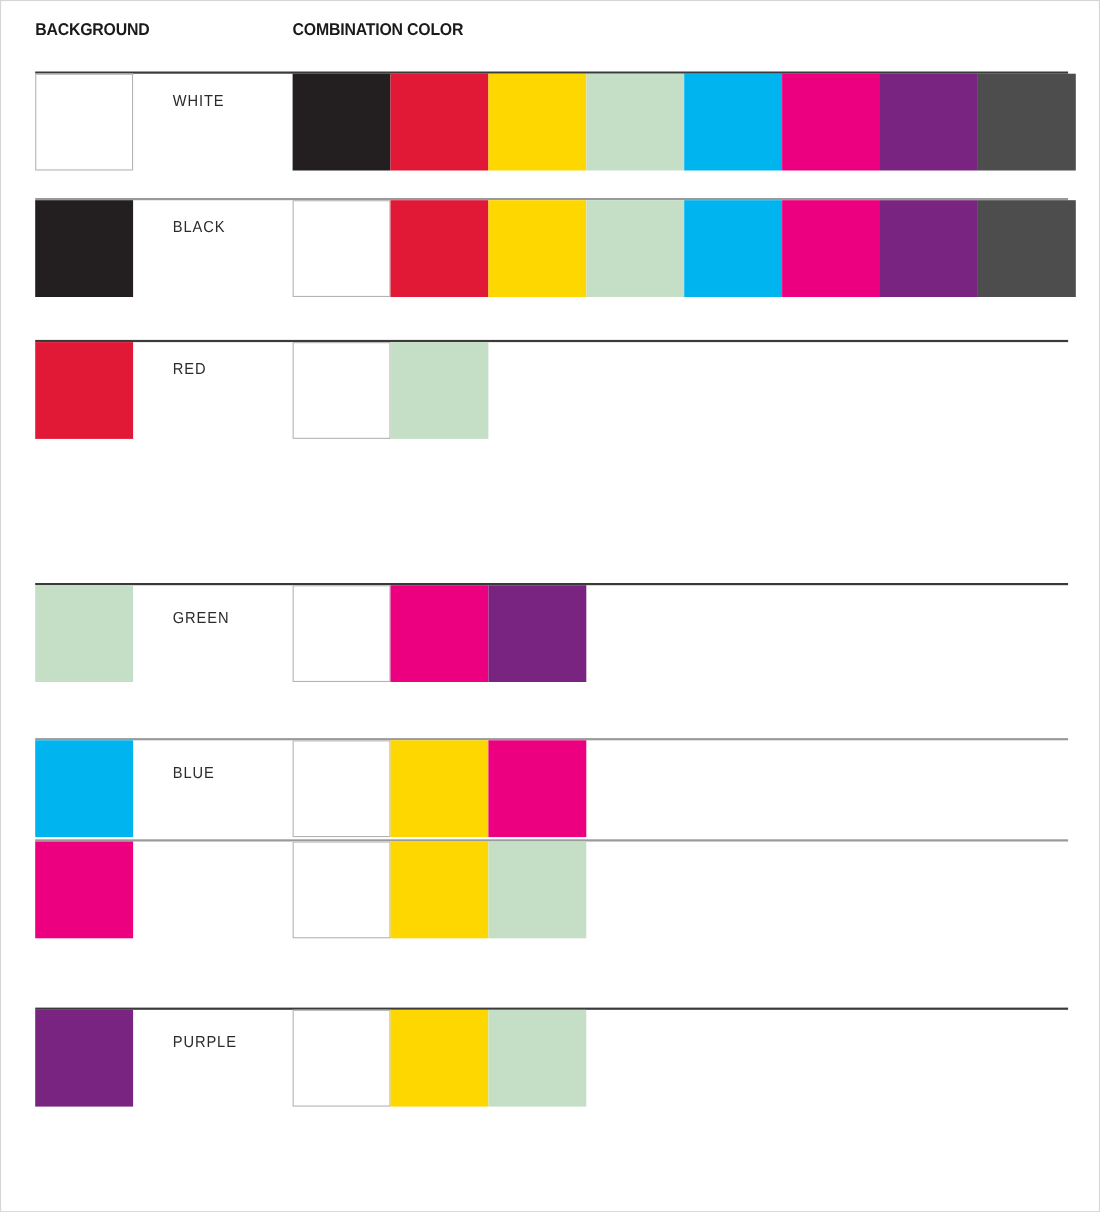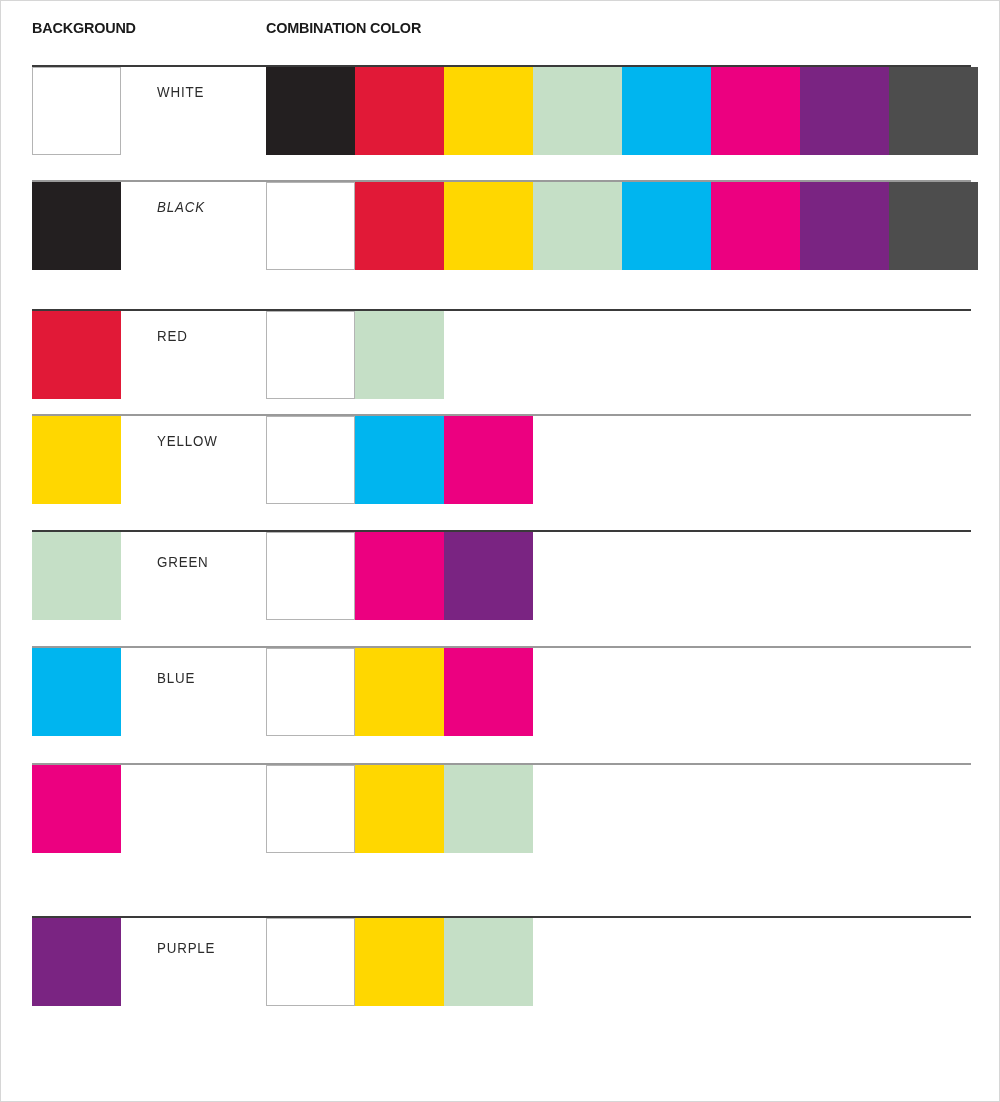--- a/index.html
+++ b/index.html
@@ -134,21 +134,21 @@
           <div class="comb-swatch" style="background: rgb(35, 31, 32);"></div>
           <div class="comb-swatch" style="background: rgb(225, 25, 55);"></div>
           <div class="comb-swatch" style="background: rgb(255, 215, 0);"></div>
           <div class="comb-swatch" style="background: rgb(197, 223, 198);"></div>
           <div class="comb-swatch" style="background: rgb(0, 181, 239);"></div>
           <div class="comb-swatch" style="background: rgb(236, 0, 128);"></div>
           <div class="comb-swatch" style="background: rgb(122, 36, 130);"></div>
           <div class="comb-swatch" style="background: rgb(77, 77, 77);"></div>
         </div>
       </div>
-      <div class="row" style="top: 167px; height: 92px; font-style: italic;">
+      <div class="row" style="top: 167px; height: 92px;">
         <div class="row-rule light"></div>
         <div class="bg-swatch" style="background: rgb(35, 31, 32);"></div>
         <div class="row-label" style="top: 16px;">BLACK</div>
         <div class="comb-strip">
           <div class="comb-swatch outlined" style="background: rgb(255, 255, 255);"></div>
           <div class="comb-swatch" style="background: rgb(225, 25, 55);"></div>
           <div class="comb-swatch" style="background: rgb(255, 215, 0);"></div>
           <div class="comb-swatch" style="background: rgb(197, 223, 198);"></div>
           <div class="comb-swatch" style="background: rgb(0, 181, 239);"></div>
           <div class="comb-swatch" style="background: rgb(236, 0, 128);"></div>
@@ -158,41 +158,31 @@
       </div>
       <div class="row" style="top: 296px; height: 92px;">
         <div class="row-rule"></div>
         <div class="bg-swatch" style="background: rgb(225, 25, 55);"></div>
         <div class="row-label" style="top: 16px;">RED</div>
         <div class="comb-strip">
           <div class="comb-swatch outlined" style="background: rgb(255, 255, 255);"></div>
           <div class="comb-swatch" style="background: rgb(197, 223, 198);"></div>
         </div>
       </div>
-      <div class="row" style="top: 401px; height: 92px;">
-        <div class="row-rule light"></div>
-        <div class="bg-swatch" style="background: rgb(255, 215, 0);"></div>
-        <div class="row-label" style="top: 16px;">YELLOW</div>
-        <div class="comb-strip">
-          <div class="comb-swatch outlined" style="background: rgb(255, 255, 255);"></div>
-          <div class="comb-swatch" style="background: rgb(0, 181, 239);"></div>
-          <div class="comb-swatch" style="background: rgb(236, 0, 128);"></div>
-        </div>
-      </div>
       <div class="row" style="top: 517px; height: 92px; text-align: right;">
         <div class="row-rule"></div>
         <div class="bg-swatch" style="background: rgb(197, 223, 198);"></div>
         <div class="row-label" style="top: 21px;">GREEN</div>
         <div class="comb-strip">
           <div class="comb-swatch outlined" style="background: rgb(255, 255, 255);"></div>
           <div class="comb-swatch" style="background: rgb(236, 0, 128);"></div>
           <div class="comb-swatch" style="background: rgb(122, 36, 130);"></div>
         </div>
       </div>
-      <div class="row" style="top: 633px; height: 92px; text-align: center;">
+      <div class="row" style="top: 658px; height: 92px; text-align: center;">
         <div class="row-rule light"></div>
         <div class="bg-swatch" style="background: rgb(0, 181, 239);"></div>
         <div class="row-label" style="top: 21px;">BLUE</div>
         <div class="comb-strip">
           <div class="comb-swatch outlined" style="background: rgb(255, 255, 255);"></div>
           <div class="comb-swatch" style="background: rgb(255, 215, 0);"></div>
           <div class="comb-swatch" style="background: rgb(236, 0, 128);"></div>
         </div>
       </div>
       <div class="row" style="top: 750px; height: 92px;">

